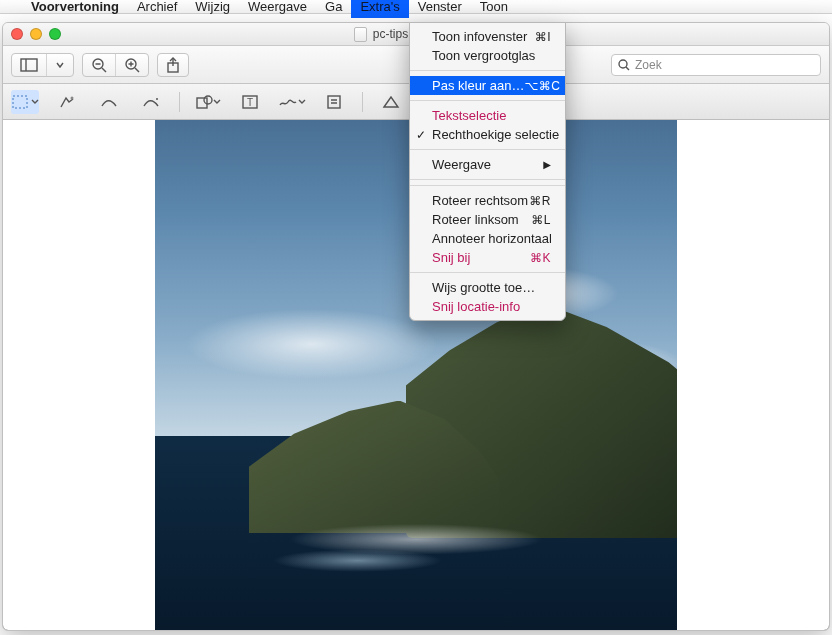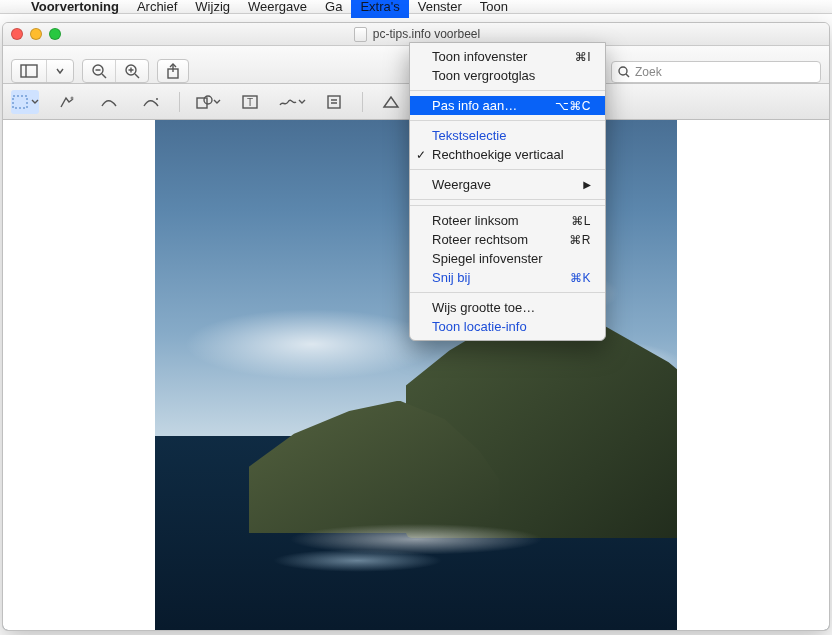--- a/index.html
+++ b/index.html
@@ -15,21 +15,21 @@
 
 .window { position: absolute; left: 2px; top: 22px; right: 2px; bottom: 4px; border: 1px solid #bfbfbf; border-radius: 6px; background: #ececec; box-shadow: 0 8px 24px rgba(0,0,0,.25); overflow: hidden; }
 .titlebar { height: 23px; background: linear-gradient(#f7f7f7,#e7e7e7); border-bottom: 1px solid #c9c9c9; display: flex; align-items: center; padding: 0 8px; font-size: 12px; color: #444; }
 .traffic { display: flex; gap: 7px; margin-right: 10px; }
 .dot { width: 12px; height: 12px; border-radius: 50%; border: .5px solid rgba(0,0,0,.2); }
 .dot.r{background:#ff5f57}.dot.y{background:#febc2e}.dot.g{background:#28c840}
 .titlec { flex: 1; display: flex; justify-content: center; align-items: center; gap: 6px; }
 .titlec .doc-icon { width: 13px; height: 15px; background: linear-gradient(#fff,#eaeaea); border: 1px solid #bbb; border-radius: 2px; }
 
 
-.tb1 { height: 38px; background: linear-gradient(#fafafa,#ececec); border-bottom: 1px solid #c4c4c4; display: flex; align-items: flex-end; padding: 0 8px; gap: 8px; }
+.tb1 { height: 38px; background: linear-gradient(#fafafa,#ececec); border-bottom: 1px solid #c4c4c4; display: flex; align-items: center; padding: 0 8px; gap: 8px; }
 .seg { display: flex; border: 1px solid #c6c6c6; border-radius: 4px; background: linear-gradient(#fff,#f0f0f0); height: 24px; align-items: center; }
 .seg .btn { padding: 0 8px; height: 100%; display: flex; align-items: center; border-right: 1px solid #d4d4d4; }
 .seg .btn:last-child{border-right:none}
 .btn svg { display: block; }
 .spacer { flex: 1; }
 .search { width: 210px; height: 22px; border: 1px solid #c7c7c7; border-radius: 4px; background: #fff; display: flex; align-items: center; padding: 0 6px; font-size: 12px; color: #888; gap: 5px; }
 
 
 .tb2 { height: 36px; background: linear-gradient(#f5f5f5,#e4e4e4); border-bottom: 1px solid #bdbdbd; display: flex; align-items: center; padding: 0 8px; gap: 14px; color: #555; }
 .tb2 .ibtn { width: 28px; height: 24px; display:flex; align-items:center; justify-content:center; border-radius:3px; }
@@ -43,24 +43,24 @@
 .sky { position:absolute; inset:0; background: linear-gradient(#496f94 0%, #5c87ad 18%, #87abc8 42%, #c3d6e3 62%, #e8eef3 72%); }
 .clouds { position:absolute; top:22%; left:0; right:0; height:40%; background: radial-gradient(ellipse 140px 40px at 70% 30%, rgba(255,255,255,.85), transparent 70%), radial-gradient(ellipse 180px 50px at 30% 55%, rgba(255,255,255,.7), transparent 70%), radial-gradient(ellipse 120px 35px at 85% 65%, rgba(255,255,255,.75), transparent 70%); }
 .sea { position:absolute; left:0; right:0; top:62%; bottom:0; background: linear-gradient(#0f2b43, #081a2c); }
 .island1 { position:absolute; top:36%; left:48%; width:70%; height:46%; background: linear-gradient(140deg,#4a5a3a,#2e3b26 60%,#1b2518); clip-path: polygon(0% 35%, 12% 20%, 25% 8%, 38% 0%, 55% 10%, 72% 25%, 85% 42%, 100% 60%, 100% 100%, 0% 100%); border-radius: 6px; }
 .island2 { position:absolute; top:55%; left:18%; width:48%; height:26%; background: linear-gradient(150deg,#52603e,#2f3c27); clip-path: polygon(0% 50%, 18% 25%, 40% 8%, 60% 0%, 78% 14%, 92% 38%, 100% 60%, 100% 100%, 0% 100%); }
 .foam { position:absolute; top:78%; left:22%; width:56%; height:14%; background: radial-gradient(ellipse 180px 22px at 50% 30%, rgba(255,255,255,.55), transparent 70%), radial-gradient(ellipse 120px 16px at 30% 60%, rgba(200,230,250,.5), transparent 70%); }
 .sidefill { position:absolute; top:97px; bottom:0; width:154px; background:#1b2732; }
 .sidefill.l{left:0}.sidefill.r{right:0}
 
 
-.menu { position: absolute; top: 22px; left: 409px; width: 197px; background: #f5f5f5; border: 1px solid #b8b8b8; border-radius: 0 0 6px 6px; box-shadow: 0 10px 24px rgba(0,0,0,.35); font-size: 13px; color: #222; padding: 4px 0; z-index: 50; margin-top: 20px; }
+.menu { position: absolute; top: 22px; left: 409px; width: 157px; background: #f5f5f5; border: 1px solid #b8b8b8; border-radius: 0 0 6px 6px; box-shadow: 0 10px 24px rgba(0,0,0,.35); font-size: 13px; color: #222; padding: 4px 0; z-index: 50; }
 .menu .row { display:flex; align-items:center; height: 19px; padding: 0 14px 0 22px; position:relative; white-space: nowrap; }
 .menu .row.hi { background:#0862f7; color:#fff; }
-.menu .row.dis { color:#1d4ed8; }
+.menu .row.dis { color:#be185d; }
 .menu .row .sc { margin-left:auto; font-size: 12px; letter-spacing: .5px; }
 .menu .hr { height:1px; background:#d6d6d6; margin:5px 0; }
 .menu .chk { position:absolute; left:6px; font-size:12px; }
 .menu .arr { margin-left:auto; font-size: 10px; }
 
 .icon-stroke { stroke:#555; stroke-width:1.4; fill:none; }
 </style>
 </head>
 <body>
 
@@ -229,53 +229,53 @@
 <div class="menu" id="dropdown">
     <div class="row">
       <span>Toon infovenster</span>
       <span class="sc">⌘I</span>
     </div>
     <div class="row">
       <span>Toon vergrootglas</span>
     </div>
     <div class="hr"></div>
     <div class="row hi">
-      <span>Pas info aan…</span>
+      <span>Pas kleur aan…</span>
       <span class="sc">⌥⌘C</span>
     </div>
     <div class="hr"></div>
     <div class="row dis">
       <span>Tekstselectie</span>
     </div>
     <div class="row">
       <span class="chk">✓</span>
-      <span>Rechthoekige verticaal</span>
+      <span>Rechthoekige selectie</span>
     </div>
     <div class="hr"></div>
     <div class="row">
       <span>Weergave</span>
       <span class="arr">▶</span>
     </div>
     <div class="hr"></div>
     <div class="hr"></div>
     <div class="row">
+      <span>Roteer rechtsom</span>
+      <span class="sc">⌘R</span>
+    </div>
+    <div class="row">
       <span>Roteer linksom</span>
       <span class="sc">⌘L</span>
     </div>
     <div class="row">
-      <span>Roteer rechtsom</span>
-      <span class="sc">⌘R</span>
-    </div>
-    <div class="row">
-      <span>Spiegel infovenster</span>
+      <span>Annoteer horizontaal</span>
     </div>
     <div class="row dis">
       <span>Snij bij</span>
       <span class="sc">⌘K</span>
     </div>
     <div class="hr"></div>
     <div class="row">
       <span>Wijs grootte toe…</span>
     </div>
     <div class="row dis">
-      <span>Toon locatie-info</span>
+      <span>Snij locatie-info</span>
     </div>
   </div>
 
 </body></html>

